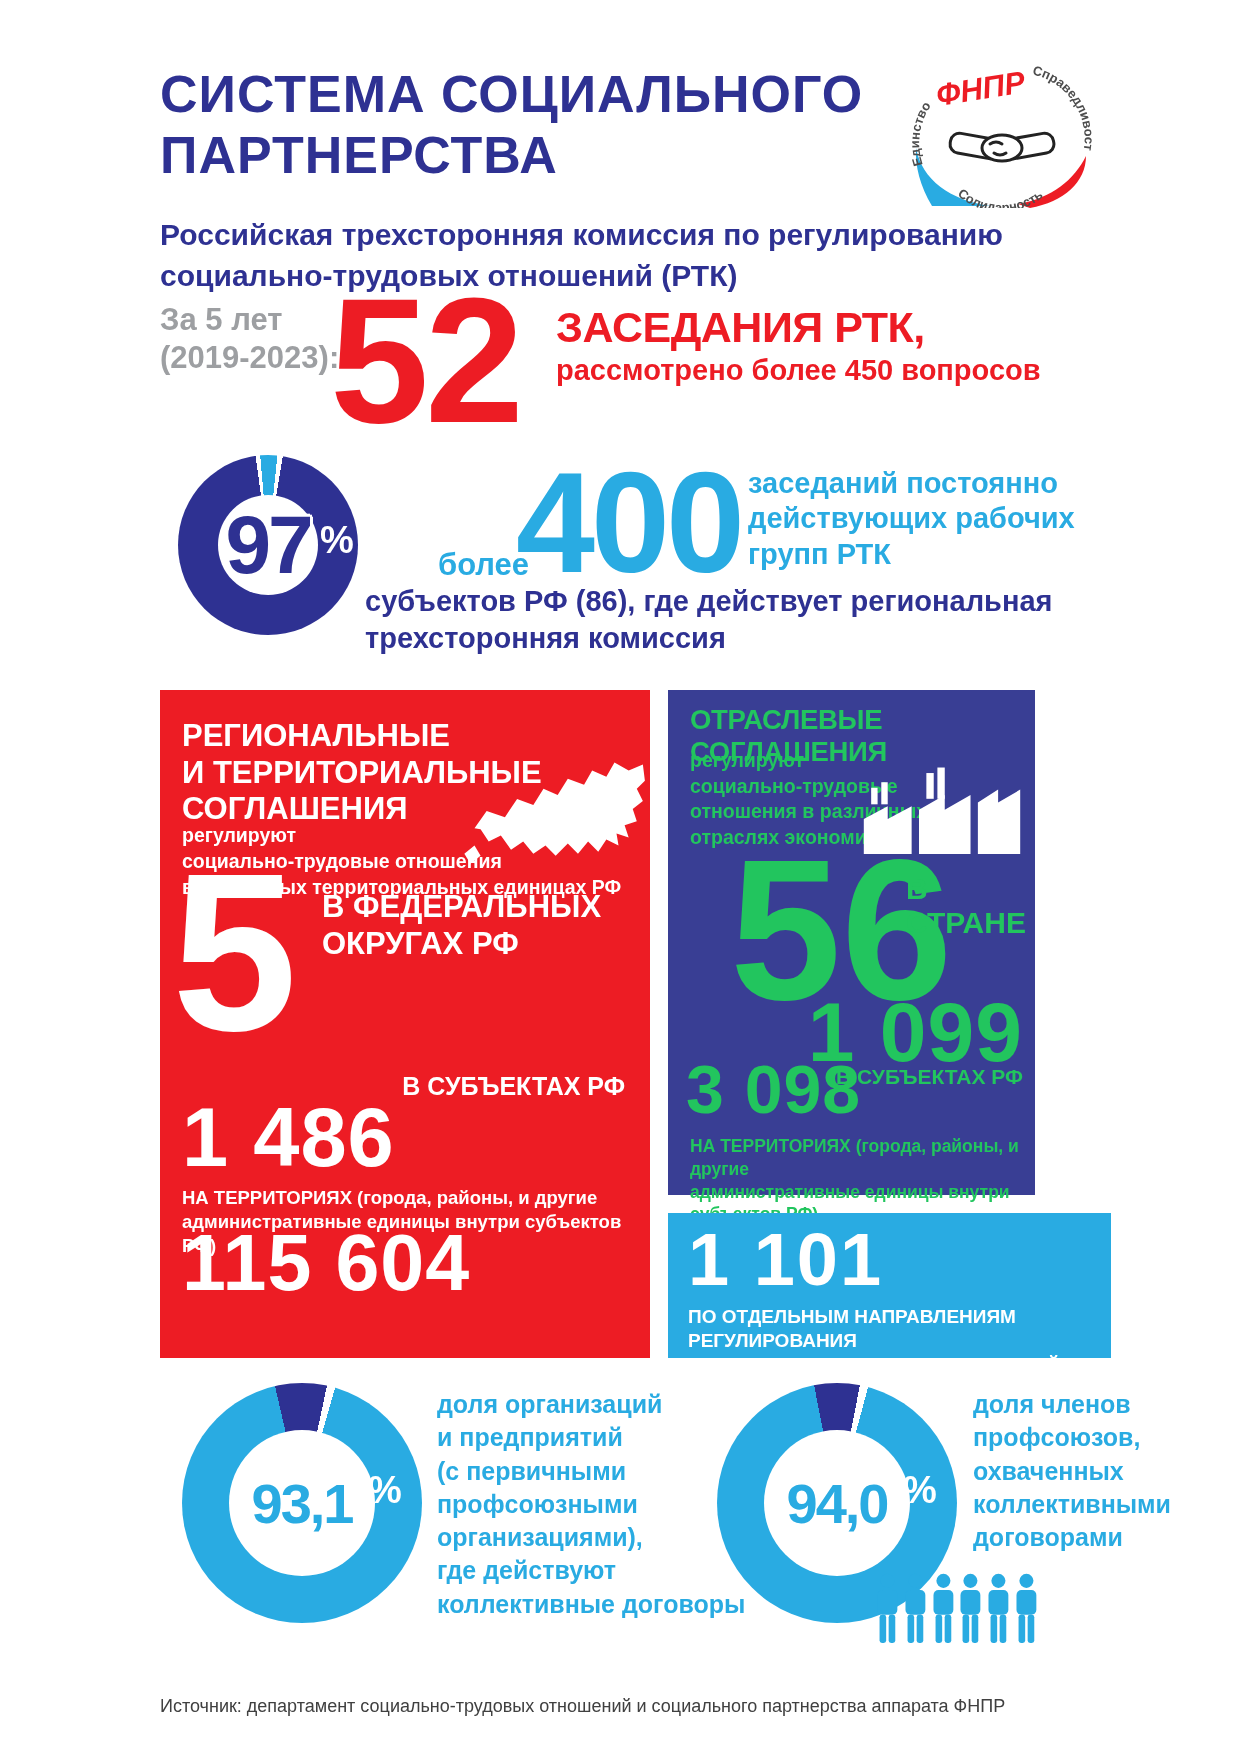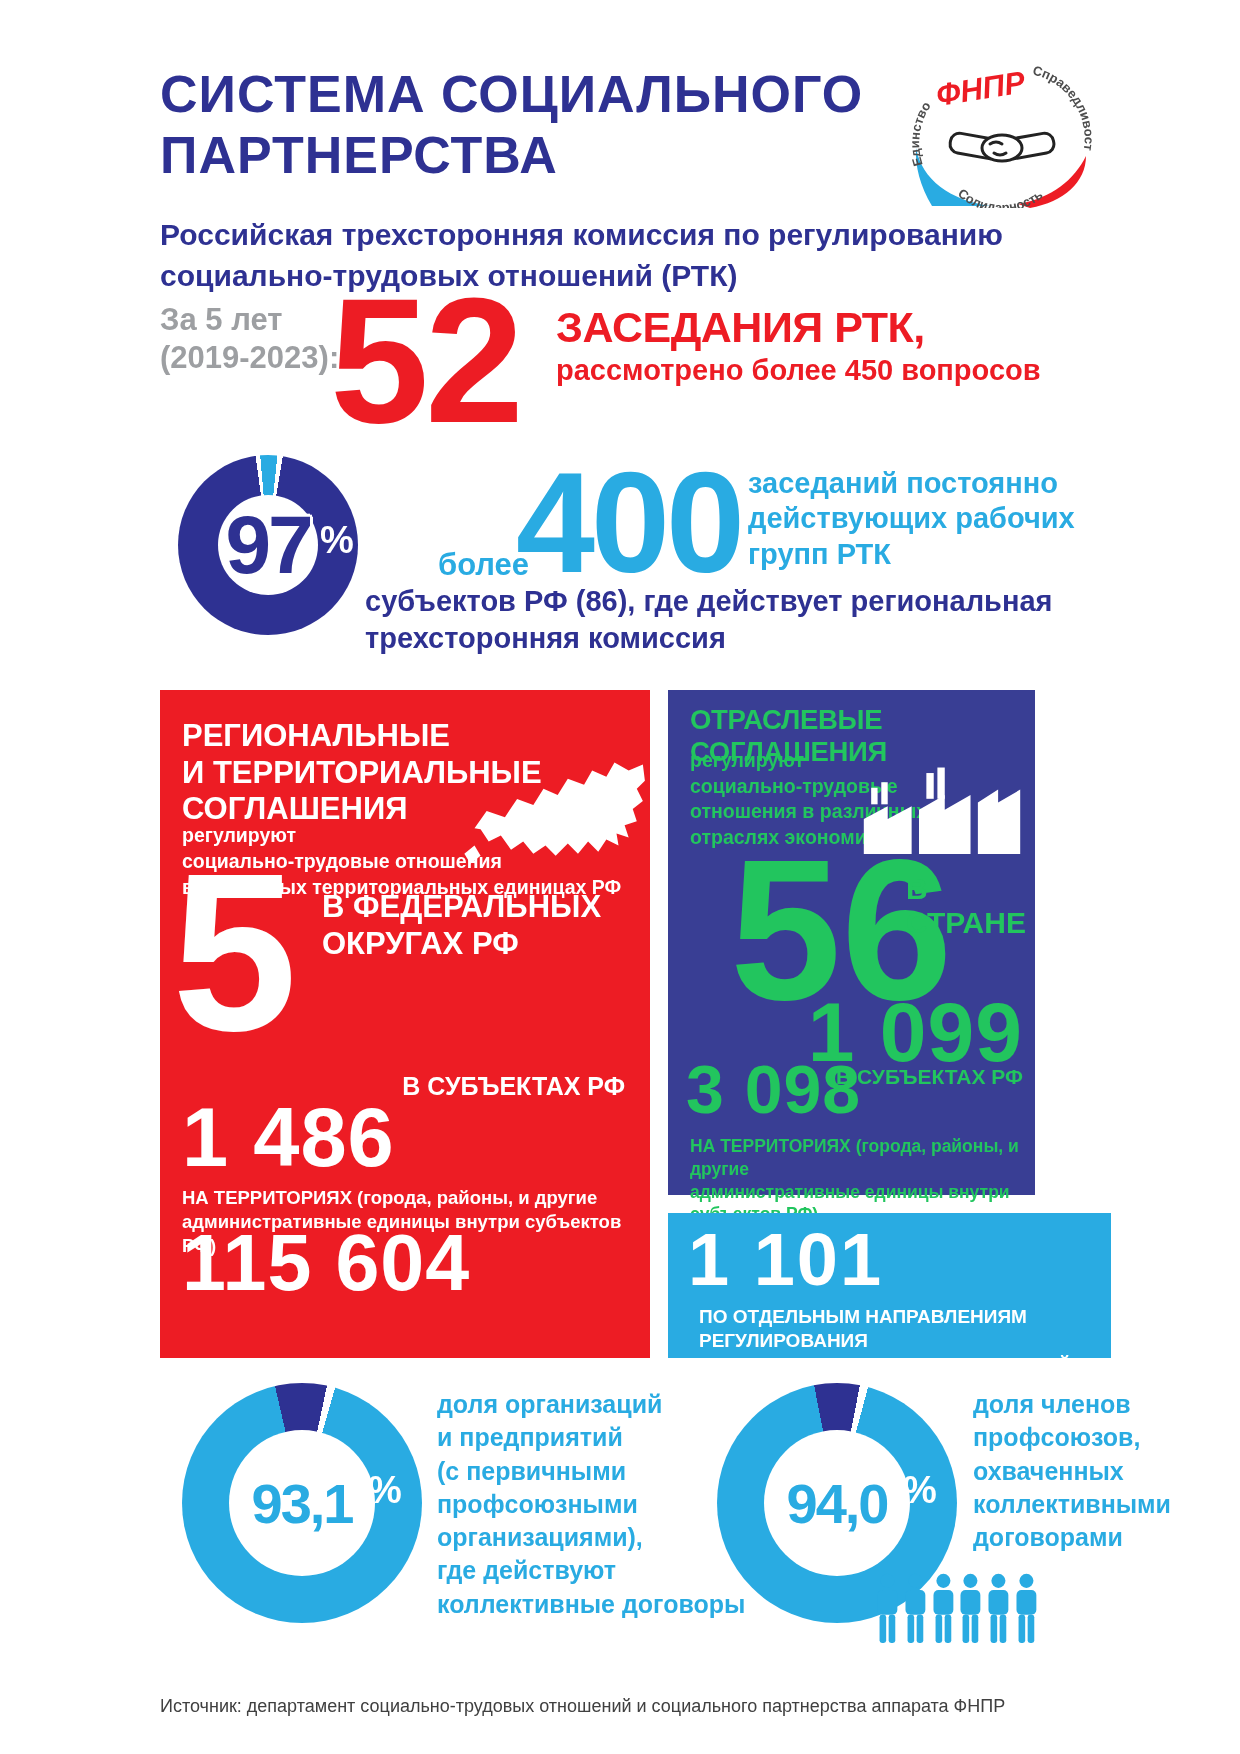--- a/index.html
+++ b/index.html
@@ -66,21 +66,21 @@
   .blue-box .desc{left:22px;top:58px;font-size:19.5px;font-weight:bold;line-height:1.31;}
   .blue-box .factories{right:12px;top:72px;width:162px;height:92px;}
   .blue-box .num56{left:16px;top:140px;font-size:200px;font-weight:bold;line-height:1;margin-left:46px;}
   .blue-box .country-label{left:238px;top:182px;font-size:30px;font-weight:bold;}
   .blue-box .num1099{right:12px;top:300px;font-size:84px;font-weight:bold;line-height:1;letter-spacing:1px;}
   .blue-box .num3098{left:18px;top:365px;font-size:68px;font-weight:bold;line-height:1;letter-spacing:1px;}
   .blue-box .subj-label{right:12px;top:375px;font-size:21px;font-weight:bold;}
   .blue-box .terr-label{left:22px;top:445px;font-size:17.5px;font-weight:bold;line-height:1.3;}
 
   .cyan-box .num1101{left:20px;top:10px;font-size:74px;font-weight:bold;line-height:1;letter-spacing:2px;}
-  .cyan-box .dir-label{left:20px;top:92px;font-size:19px;font-weight:bold;line-height:1.28;margin-left:11px;}
+  .cyan-box .dir-label{left:20px;top:92px;font-size:19px;font-weight:bold;line-height:1.28;}
 
   
   .orgs-lines{left:437px;top:1388px;color:#29abe2;font-size:25px;font-weight:bold;line-height:1.33;}
   .members-lines{left:973px;top:1388px;color:#29abe2;font-size:25px;font-weight:bold;line-height:1.33;}
   .people{left:875px;top:1565px;width:164px;height:90px;display:flex;gap:3px;}
   .people svg{display:block;}
   .footer{left:160px;top:1648px;width:875px;text-align:left;color:#404040;font-size:18px;margin-top:48px;}
 
   .logo{left:902px;top:60px;width:200px;height:148px;}
 </style>

